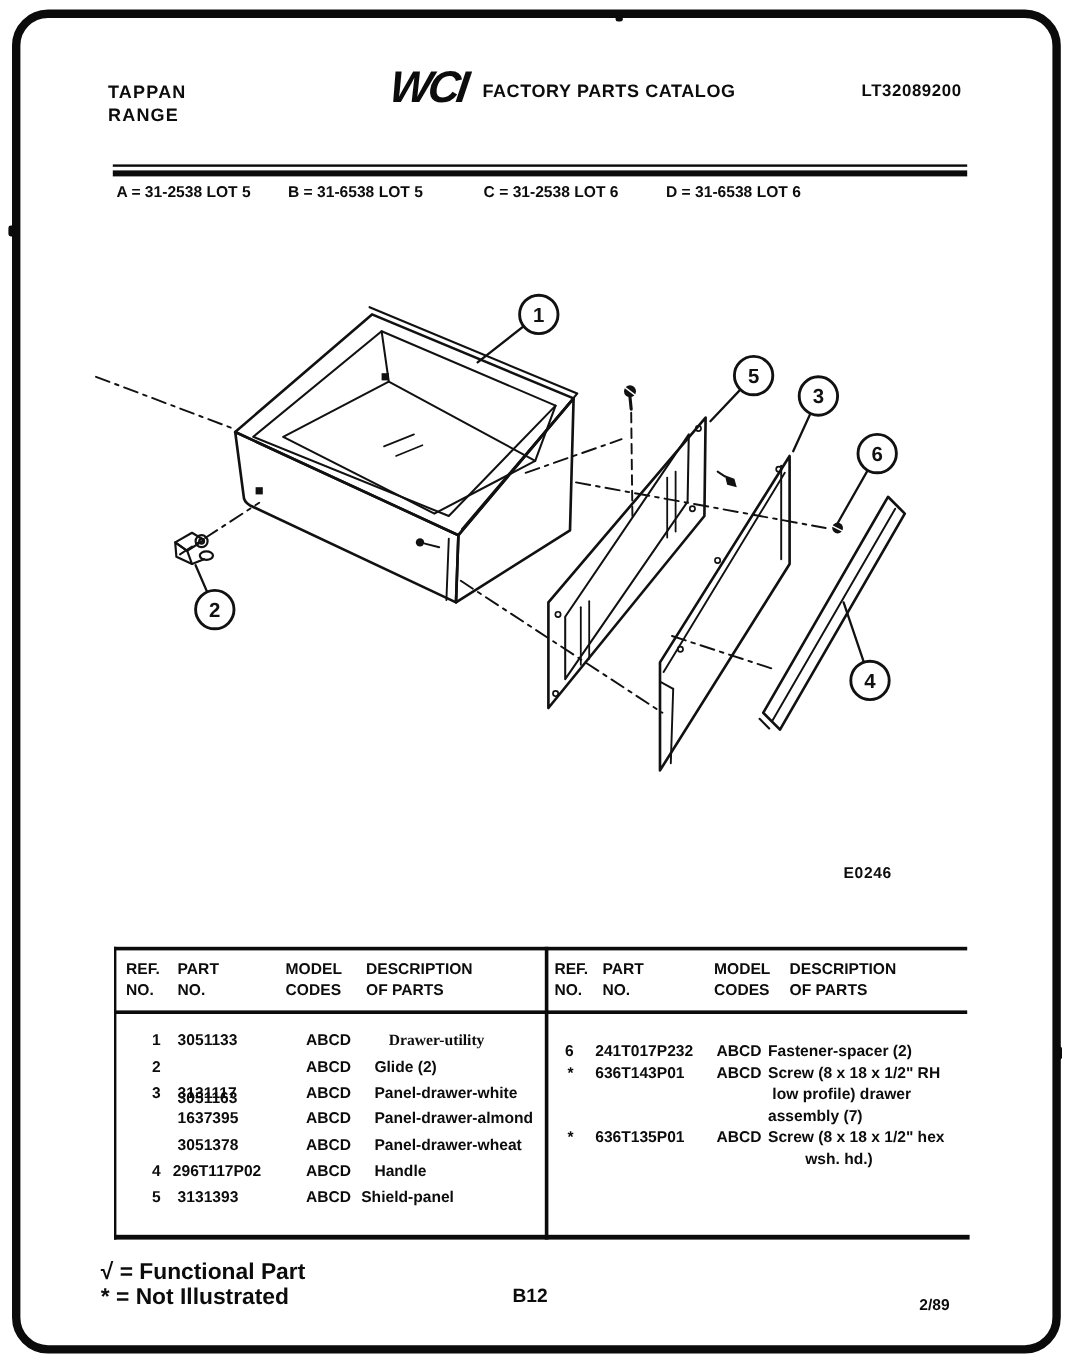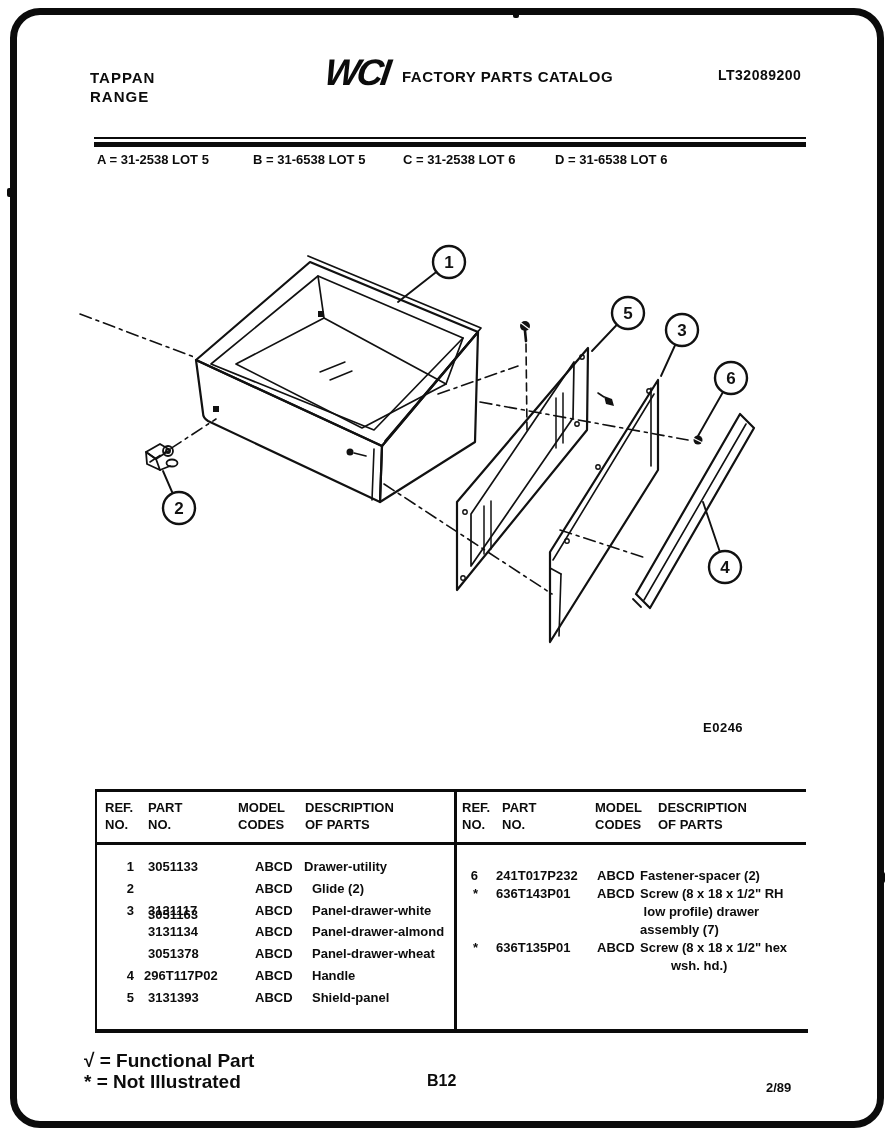--- a/index.html
+++ b/index.html
@@ -47,21 +47,21 @@
 RANGE</div>
   <div class="hdr-logo">WCI</div>
   <div class="hdr-title">FACTORY PARTS CATALOG</div>
   <div class="hdr-doc">LT32089200</div>
 
   <div class="rule" style="left:94px;top:137px;width:712px;height:2px;"></div>
   <div class="rule" style="left:94px;top:142px;width:712px;height:5px;"></div>
 
   <div class="models" id="models">
       <span style="left: 97px;">A = 31-2538 LOT 5</span>
-      <span style="left: 253px;">B = 31-6538 LOT 5</span>
+      <span style="left: 240px;">B = 31-6538 LOT 5</span>
       <span style="left: 403px;">C = 31-2538 LOT 6</span>
       <span style="left: 555px;">D = 31-6538 LOT 6</span>
     </div>
 
   <svg id="diagram" style="position:absolute;left:0;top:0;" width="896" height="1141" viewBox="0 0 896 1141" fill="none" stroke="#111" stroke-width="2.2" stroke-linejoin="round" stroke-linecap="round">
 
     <g stroke-width="1.6" stroke-dasharray="12 5 3 5">
       <line x1="80" y1="314" x2="194" y2="357"></line>
       <line x1="150" y1="462" x2="216" y2="419"></line>
       <line x1="438" y1="394" x2="518" y2="366"></line>
@@ -202,57 +202,57 @@
   <div class="tbl-text hdr2" style="left:595px;top:799px;">MODEL
 CODES</div>
   <div class="tbl-text hdr2" style="left:658px;top:799px;">DESCRIPTION
 OF PARTS</div>
 
   <div id="left-rows">
       <div class="row-line" style="position: absolute; left: 0px; top: 859px; width: 896px; height: 21.8px;">
         <span class="c-ref" style="left: 108px;">1</span>
         <span style="left: 148px;">3051133</span>
         <span style="left: 255px;">ABCD</span>
-        <span style="left: 304px;">Drawer-utility</span>
+        <span style="left: 324px; font-family: Liberation Serif, serif;">Drawer-utility</span>
       </div>
       <div class="row-line" style="position: absolute; left: 0px; top: 880.8px; width: 896px; height: 21.8px;">
         <span class="c-ref" style="left: 108px;">2</span>
         <span style="left: 148px; margin-top: 26px;">3051163</span>
         <span style="left: 255px;">ABCD</span>
         <span style="left: 312px;">Glide (2)</span>
       </div>
       <div class="row-line" style="position: absolute; left: 0px; top: 902.6px; width: 896px; height: 21.8px;">
         <span class="c-ref" style="left: 108px;">3</span>
         <span style="left: 148px;">3131117</span>
         <span style="left: 255px;">ABCD</span>
         <span style="left: 312px;">Panel-drawer-white</span>
       </div>
       <div class="row-line" style="position: absolute; left: 0px; top: 924.4px; width: 896px; height: 21.8px;">
         <span class="c-ref" style="left: 108px;"></span>
-        <span style="left: 148px;">3131134</span>
+        <span style="left: 148px;">1637395</span>
         <span style="left: 255px;">ABCD</span>
         <span style="left: 312px;">Panel-drawer-almond</span>
       </div>
       <div class="row-line" style="position: absolute; left: 0px; top: 946.2px; width: 896px; height: 21.8px;">
         <span class="c-ref" style="left: 108px;"></span>
         <span style="left: 148px;">3051378</span>
         <span style="left: 255px;">ABCD</span>
         <span style="left: 312px; text-align: center;">Panel-drawer-wheat</span>
       </div>
       <div class="row-line" style="position: absolute; left: 0px; top: 968px; width: 896px; height: 21.8px;">
         <span class="c-ref" style="left: 108px;">4</span>
         <span style="left: 144px;">296T117P02</span>
         <span style="left: 255px;">ABCD</span>
         <span style="left: 312px;">Handle</span>
       </div>
       <div class="row-line" style="position: absolute; left: 0px; top: 989.8px; width: 896px; height: 21.8px;">
         <span class="c-ref" style="left: 108px;">5</span>
         <span style="left: 148px;">3131393</span>
         <span style="left: 255px;">ABCD</span>
-        <span style="left: 312px;">Shield-panel</span>
+        <span style="left: 301px;">Shield-panel</span>
       </div>
     </div>
   <div id="right-rows">
       <div class="row-line" style="position: absolute; left: 0px; top: 868px; width: 896px; height: 18px;">
         <span class="c-ref" style="left: 452px;">6</span>
         <span style="left: 496px;">241T017P232</span>
         <span style="left: 597px;">ABCD</span>
         <span style="left: 640px;">Fastener-spacer (2)</span>
       </div>
       <div class="row-line" style="position: absolute; left: 0px; top: 886px; width: 896px; height: 18px;">

